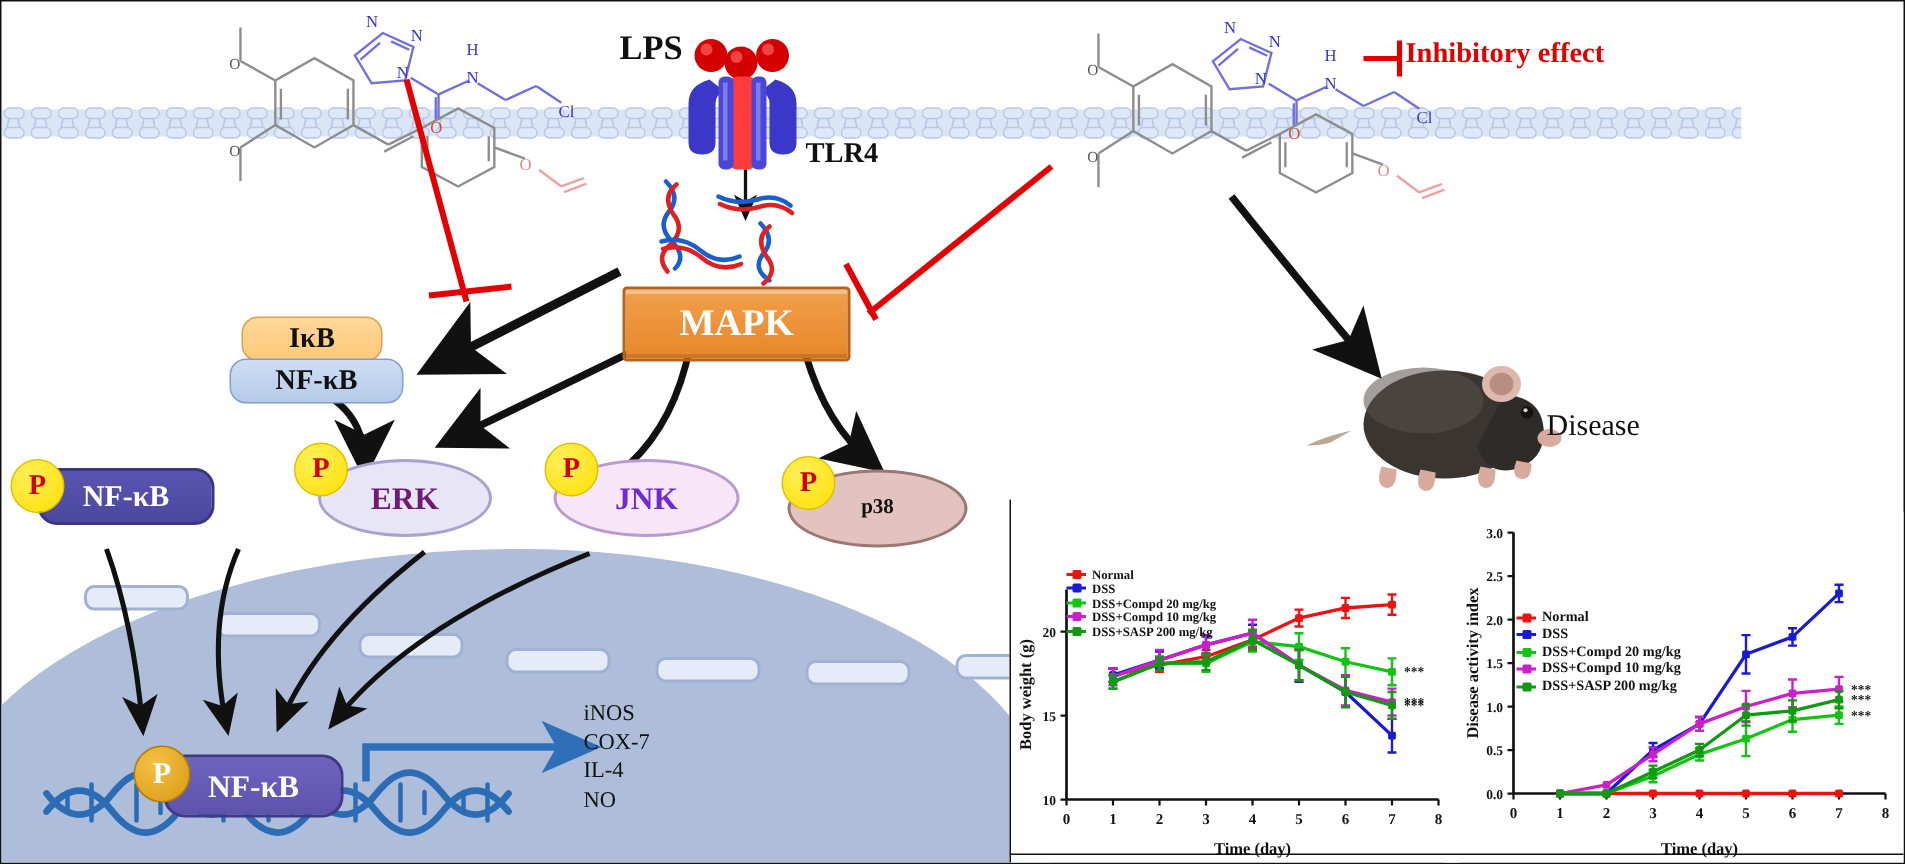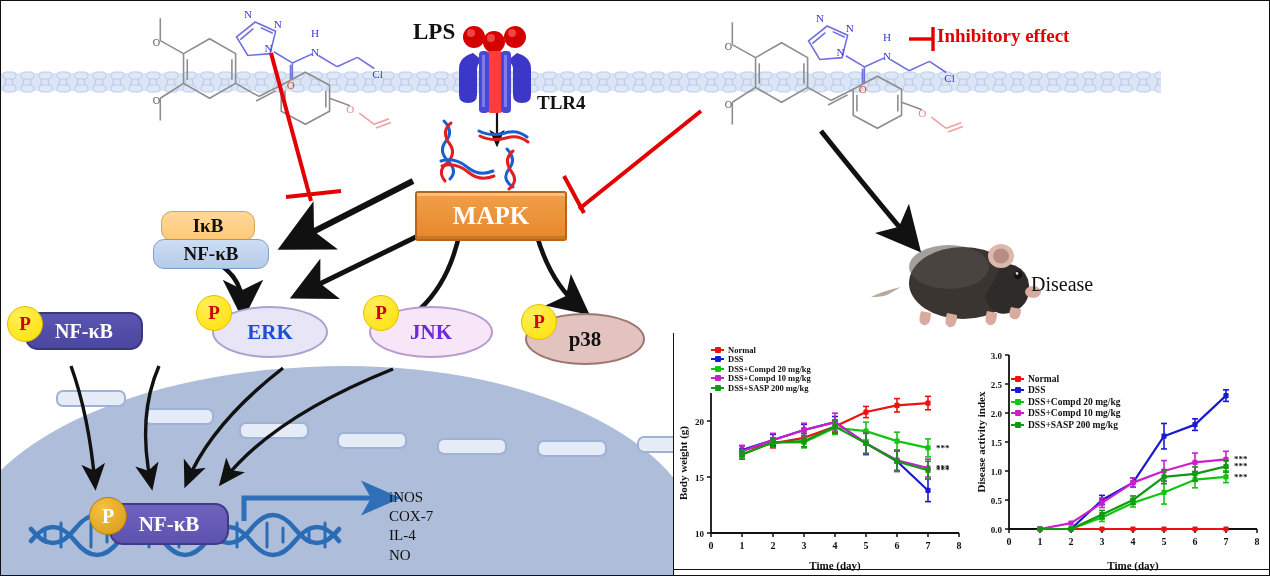--- a/index.html
+++ b/index.html
@@ -17,37 +17,37 @@
   .node{position:absolute;display:flex;align-items:center;justify-content:center;
      font-weight:bold;text-align:center;white-space:nowrap;}
   .pill{border-radius:11px;}
   .ikb{background:linear-gradient(#ffd89a,#fdc978);border:1.6px solid #d9a24e;color:#111;}
   .nfkb-light{background:linear-gradient(#cdddf4,#b6cbe9);border:1.6px solid #7f9fd0;color:#111;}
   .nfkb-dark{background:linear-gradient(#5a55b0,#4b47a0);border:2px solid #3a3680;color:#fff;border-radius:13px;}
   .nfkb-nuc{background:linear-gradient(#6f63c0,#5d52ae);border:2px solid #3f3a85;color:#fff;border-radius:14px;}
   .mapk{background:linear-gradient(#f0a04b,#e8862a);border:2px solid #b96418;color:#fff;border-radius:3px;
      box-shadow:inset 0 3px 0 rgba(255,255,255,.35), inset 0 -3px 0 rgba(0,0,0,.12);text-align:right;}
   .ellipse{border-radius:50%;}
-  .erk{background:#e7e5f6;border:2.4px solid #a9a2cf;color:#1d4ed8;}
+  .erk{background:#e7e5f6;border:2.4px solid #a9a2cf;color:#701a75;}
   .jnk{background:#f7e6f7;border:2.4px solid #b69ad0;color:#6d28d9;}
   .p38{background:#e2c3bf;border:2.4px solid #9c7671;color:#111;}
   
   .pcirc{position:absolute;border-radius:50%;display:flex;align-items:center;justify-content:center;
      font-weight:bold;color:#d40000;background:radial-gradient(circle at 35% 30%,#ffef5a,#ffe000);
      border:1.5px solid #e0c000;z-index:6;}
   .pcirc.gold{background:radial-gradient(circle at 35% 30%,#f4c145,#d79a12);border:1.5px solid #b07d08;color:#fff;}
   
   .lbl{position:absolute;font-weight:bold;color:#111;white-space:nowrap;}
   .redlbl{position:absolute;font-weight:bold;color:#e00000;white-space:nowrap;}
-  .genelist{position:absolute;color:#111;line-height:1.28;white-space:nowrap;font-size:15px;margin-top:21px;}
+  .genelist{position:absolute;color:#111;line-height:1.28;white-space:nowrap;font-size:15px;}
   
   .overlay{position:absolute;left:0;top:0;width:1270px;height:576px;pointer-events:none;}
   
   .chartwrap{position:absolute;background:#fff;}
-  .legend{position:absolute;font-weight:bold;color:#111;}
+  .legend{position:absolute;font-weight:bold;color:#111;margin-top:33px;}
   .legrow{display:flex;align-items:center;height:9px;white-space:nowrap;}
   .legmark{width:13px;height:9px;position:relative;margin-right:4px;flex:none;}
   .legmark i{position:absolute;left:0;top:3.5px;width:13px;height:2px;display:block;}
   .legmark b{position:absolute;left:4px;top:1.5px;width:6px;height:6px;border-radius:1px;display:block;}
 </style>
 </head>
 <body>
 
 <div id="root">
 
@@ -486,21 +486,21 @@
   <div class="pcirc" style="left:362px;top:294px;width:34px;height:34px;font-size:19px;">
     <span>P</span>
   </div>
   <div class="node ellipse jnk" style="left:368px;top:305px;width:120px;height:48px;font-size:21px;">
     <span>JNK</span>
   </div>
 
   <div class="pcirc" style="left:520px;top:303px;width:34px;height:34px;font-size:19px;">
     <span>P</span>
   </div>
-  <div class="node ellipse p38" style="left:524px;top:312px;width:116px;height:48px;font-size:21px;">
+  <div class="node ellipse p38" style="left:524px;top:312px;width:116px;height:48px;font-size:14px;">
     <span>p38</span>
   </div>
 
   <div class="node mapk" style="left:414px;top:190px;width:148px;height:46px;font-size:25px;">
     <span>MAPK</span>
   </div>
 
   <div class="pcirc gold" style="left:88px;top:496px;width:36px;height:36px;font-size:20px;">
     <span>P</span>
   </div>

